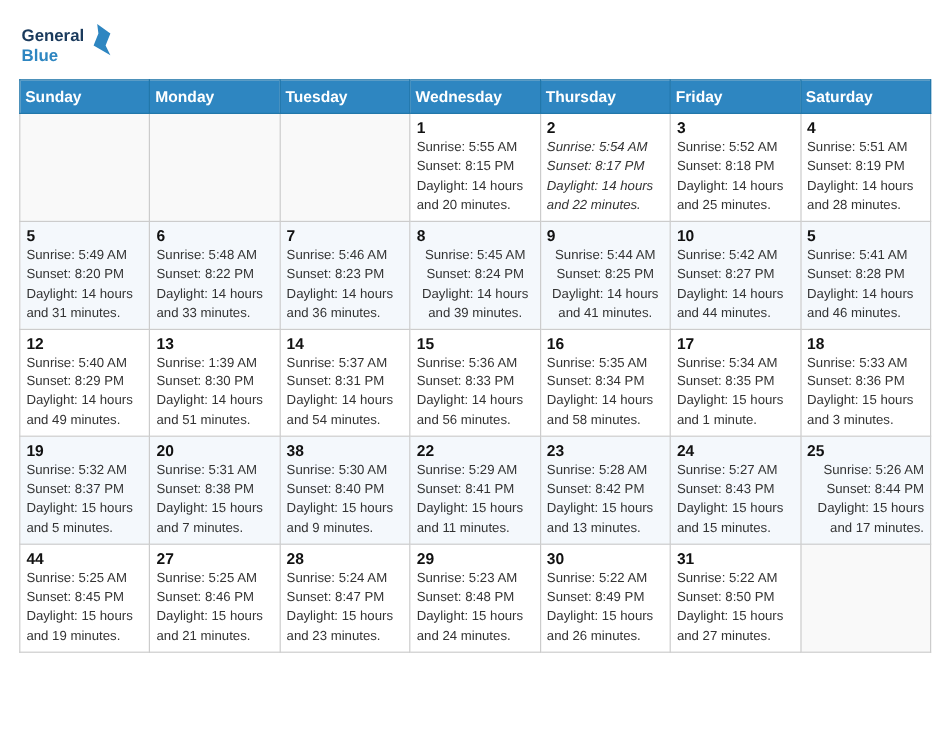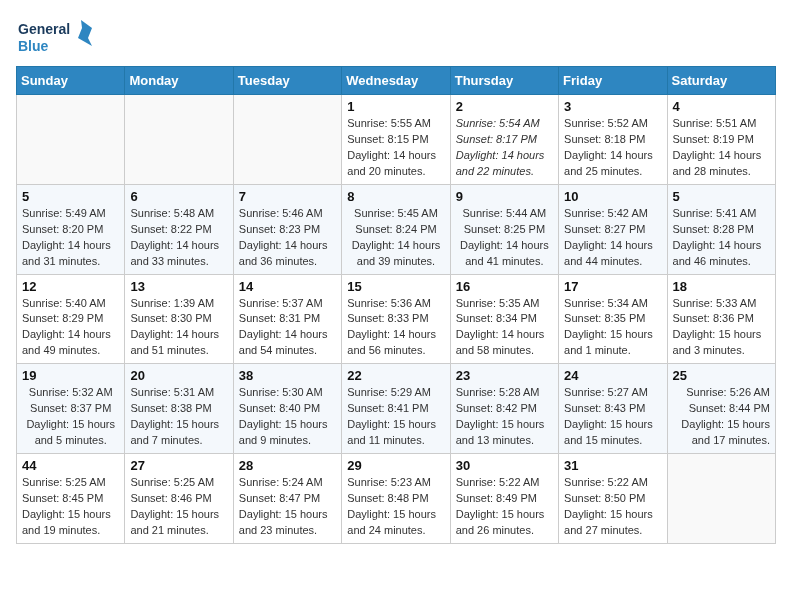--- a/index.html
+++ b/index.html
@@ -236,21 +236,21 @@
           <div class="day-num">18</div>
           <div class="day-info" style="white-space: pre-line;">Sunrise: 5:33 AM
 Sunset: 8:36 PM
 Daylight: 15 hours
 and 3 minutes.</div>
         </td>
       </tr>
       <tr>
         <td>
           <div class="day-num">19</div>
-          <div class="day-info" style="white-space: pre-line; text-align: center;">Sunrise: 5:32 AM
+          <div class="day-info" style="white-space: pre-line;">Sunrise: 5:32 AM
 Sunset: 8:37 PM
 Daylight: 15 hours
 and 5 minutes.</div>
         </td>
         <td>
           <div class="day-num">20</div>
           <div class="day-info" style="white-space: pre-line;">Sunrise: 5:31 AM
 Sunset: 8:38 PM
 Daylight: 15 hours
 and 7 minutes.</div>

